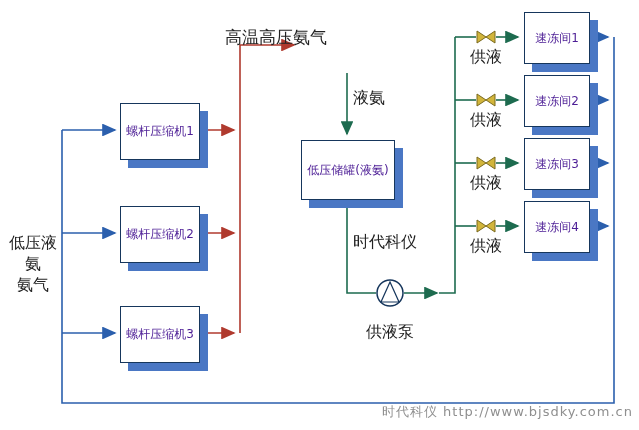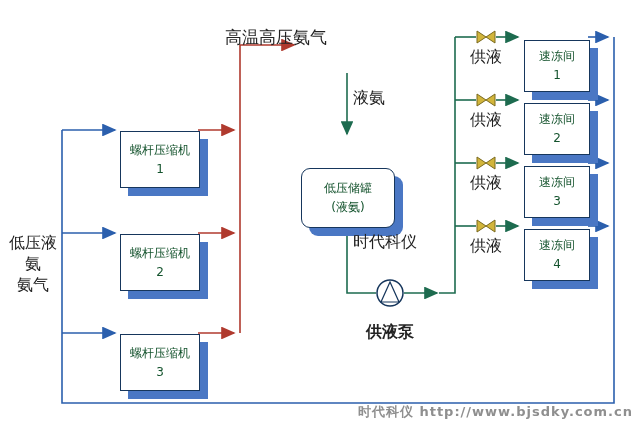--- a/index.html
+++ b/index.html
@@ -2,27 +2,27 @@
 <html><head>
 <meta charset="utf-8">
 <style>
   html,body{margin:0;padding:0;background:#fff;}
   body{font-family:"DejaVu Sans","Liberation Sans",sans-serif;}
   #stage{position:relative;width:639px;height:430px;background:#ffffff;overflow:hidden;}
   #pipes{position:absolute;left:0;top:0;}
   .box{
     position:absolute;background:#ffffff;border:1px solid #16365c;
     box-shadow:8px 8px 0 0 #4a77c4;
-    display:flex;flex-direction:column;align-items:center;justify-content:center;
-    font-size:12px;color:#14532d;text-align:center;line-height:1.55;margin-top:28px;
+    display:flex;flex-direction:row;align-items:center;justify-content:center;
+    font-size:12px;color:#4c1d95;text-align:center;line-height:1.55;
   }
   .lbl{position:absolute;font-size:16px;color:#222;line-height:1.3;white-space:nowrap;}
   .lbl.center{text-align:center;white-space:normal;}
   #watermark{
-    position:absolute;top:403px;right:6px;font-size:13px;font-weight:bold;
+    position:absolute;top:403px;right:6px;font-size:13px;font-weight:normal;
     color:#8f8f8f;letter-spacing:1px;font-family:"DejaVu Sans","Liberation Serif",sans-serif;
   }
 </style>
 </head>
 <body>
 
 <div id="stage">
 
   <svg id="pipes" width="639" height="430" viewBox="0 0 639 430">
     <defs>
@@ -102,21 +102,21 @@
   <div class="box" style="left:120px;top:206px;width:78px;height:55px;">
     <span>螺杆压缩机</span>
     <span>2</span>
   </div>
   <div class="box" style="left:120px;top:306px;width:78px;height:55px;">
     <span>螺杆压缩机</span>
     <span>3</span>
   </div>
 
 
-  <div class="box" style="left:301px;top:140px;width:92px;height:58px;border-radius:9px;">
+  <div class="box" style="left:301px;top:140px;width:92px;height:58px;">
     <span>低压储罐</span>
     <span>(液氨)</span>
   </div>
 
   <div class="box" style="left:524px;top:12px;width:64px;height:50px;">
     <span>速冻间</span>
     <span>1</span>
   </div>
   <div class="box" style="left:524px;top:75px;width:64px;height:50px;">
     <span>速冻间</span>
@@ -135,21 +135,21 @@
 
   <div class="lbl center" style="left:6px;top:233px;width:54px;">
     <div>低压液氨</div>
     <div>氨气</div>
   </div>
 
   <div class="lbl" style="left:353px;top:88px;">液氨</div>
 
   <div class="lbl" style="left:353px;top:232px;">时代科仪</div>
 
-  <div class="lbl center" style="left:366px;top:322px;width:48px;font-weight:bold;">供液泵</div>
+  <div class="lbl center" style="left:366px;top:322px;width:48px;">供液泵</div>
 
   <div class="lbl center" style="left:464px;top:47px;width:44px;">供液</div>
   <div class="lbl center" style="left:464px;top:110px;width:44px;">供液</div>
   <div class="lbl center" style="left:464px;top:173px;width:44px;">供液</div>
   <div class="lbl center" style="left:464px;top:236px;width:44px;">供液</div>
 
   <div id="watermark">时代科仪 http://www.bjsdky.com.cn</div>
 </div>
 
 </body></html>

